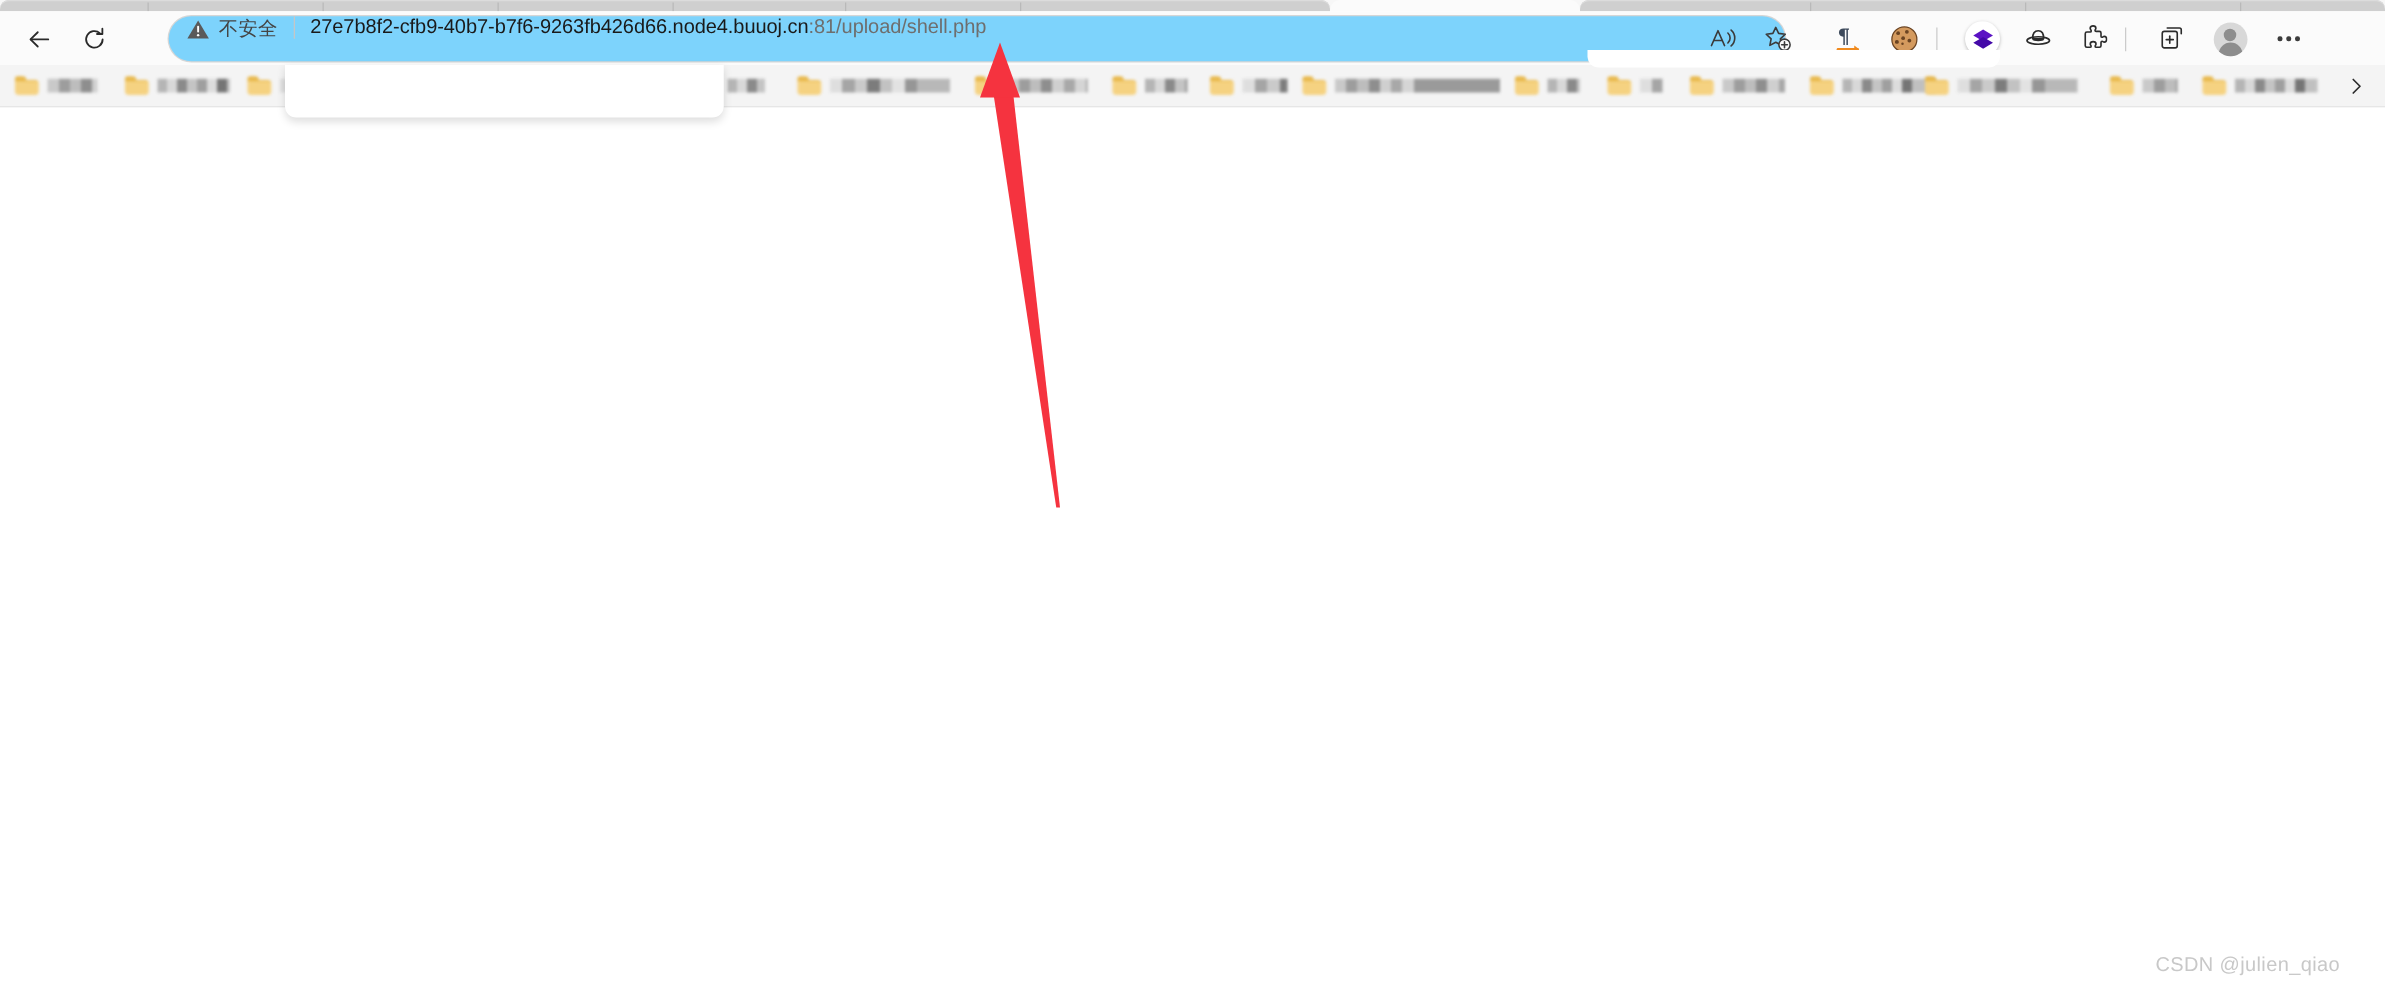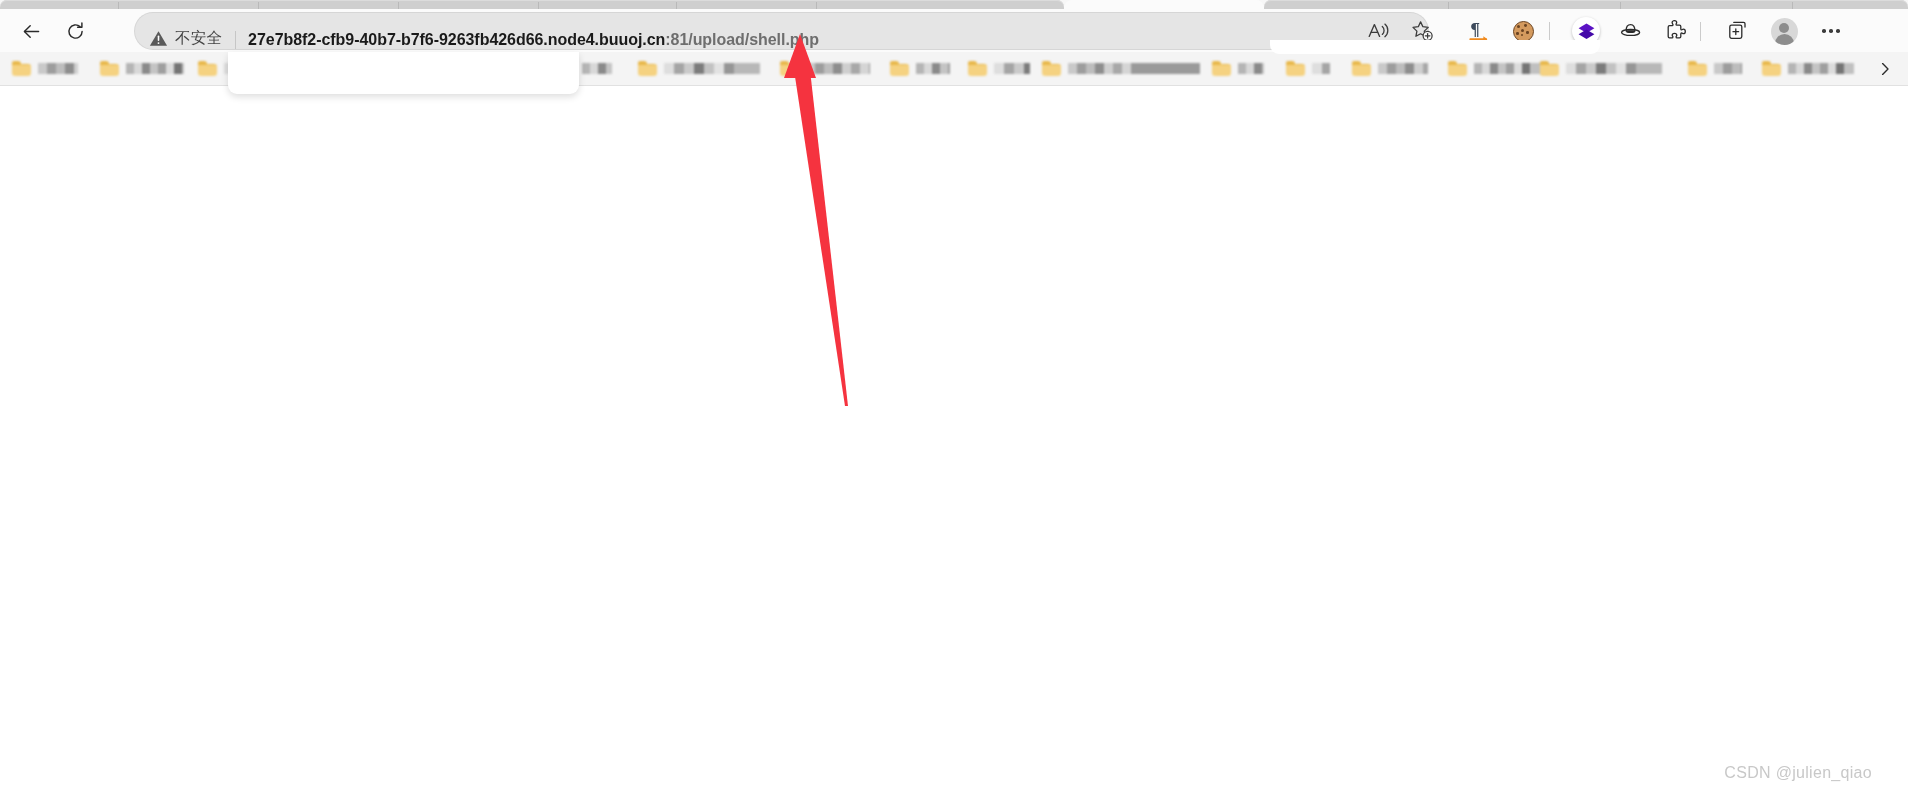--- a/index.html
+++ b/index.html
@@ -71,25 +71,25 @@
   }
   .nav-btn svg { display: block; }
 
   
   .omnibox {
     position: absolute;
     top: 4px;
     left: 135px;
     width: 1293px;
     height: 36px;
-    background: #e5e5e5;
+    background: #7dd3fc;
     border-radius: 18px;
     box-shadow: 0 0 0 1px #d6d6d6;
     display: flex;
-    align-items: flex-end;
+    align-items: flex-start;
     cursor: text;
   }
   .security-chip {
     display: flex;
     align-items: center;
     margin-left: 14px;
     gap: 7px;
   }
   .warn-tri { display:block; }
   .sec-text {
@@ -103,21 +103,20 @@
     height: 18px;
     background: #c6c6c6;
     margin: 0 12px 0 13px;
   }
   .url-wrap {
     font-size: 16px;
     color: #1a1a1a;
     letter-spacing: -0.05px;
     white-space: nowrap;
     overflow: hidden;
-    font-weight: bold;
   }
   .url-dim { color: #6e6e6e; }
 
   .omni-action {
     position: absolute;
     top: 6px;
     width: 32px;
     height: 32px;
     border-radius: 6px;
     display: flex;

